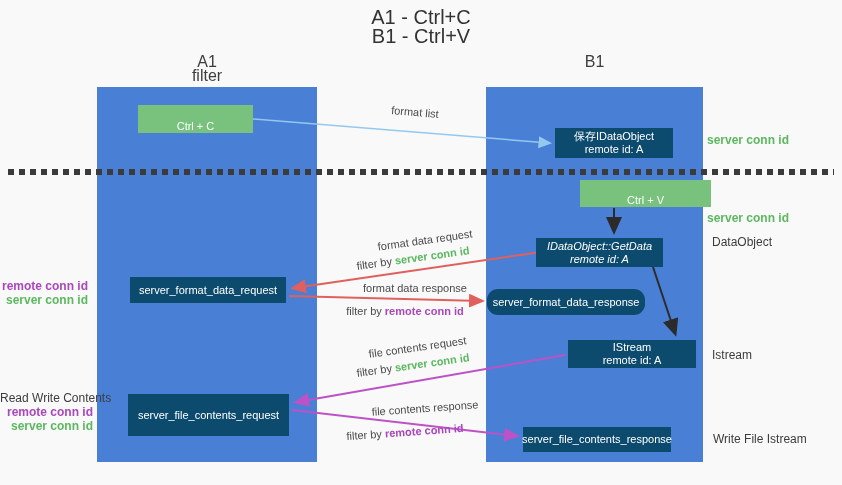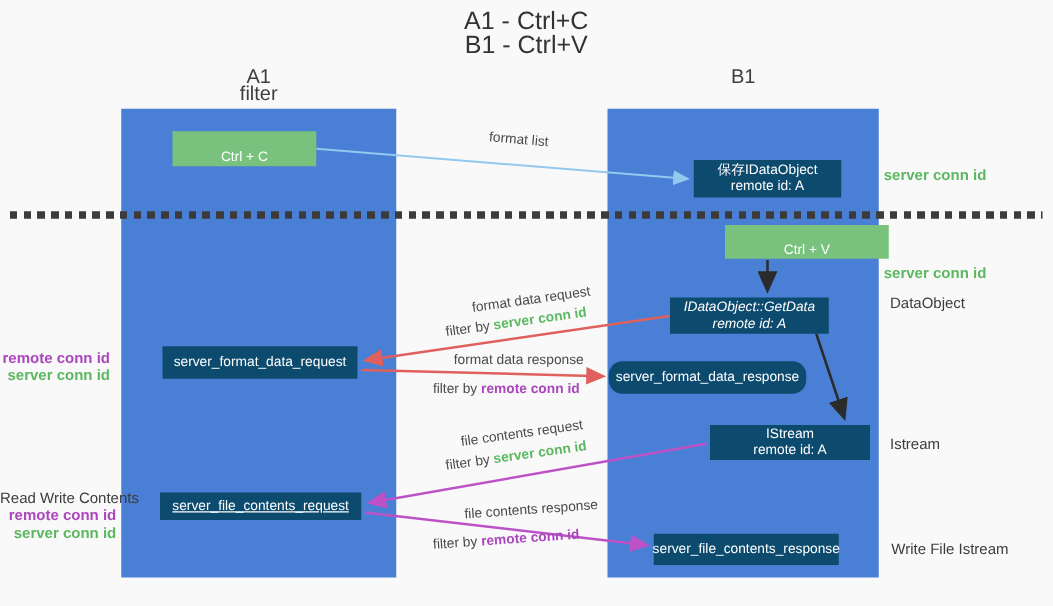--- a/index.html
+++ b/index.html
@@ -107,21 +107,21 @@
 
 <div class="abs node node-orange" style="left:487px;top:289px;width:158px;height:26px;border-radius:11px;">
   <span>server_format_data_response</span>
 </div>
 
 <div class="abs node node-orange" style="left:568px;top:340px;width:128px;height:28px;">
   <span>IStream</span>
   <span>remote id: A</span>
 </div>
 
-<div class="abs node node-orange" style="left:128px;top:394px;width:161px;height:22px;text-decoration:underline;">
+<div class="abs node node-orange" style="left:128px;top:394px;width:161px;height:42px;">
   <span>server_file_contents_request</span>
 </div>
 
 <div class="abs node node-orange" style="left:523px;top:427px;width:148px;height:25px;">
   <span>server_file_contents_response</span>
 </div>
 
 <div class="abs edge-label tilt-down" style="left:340px;top:106px;width:150px;">
   <span>format list</span>
 </div>

